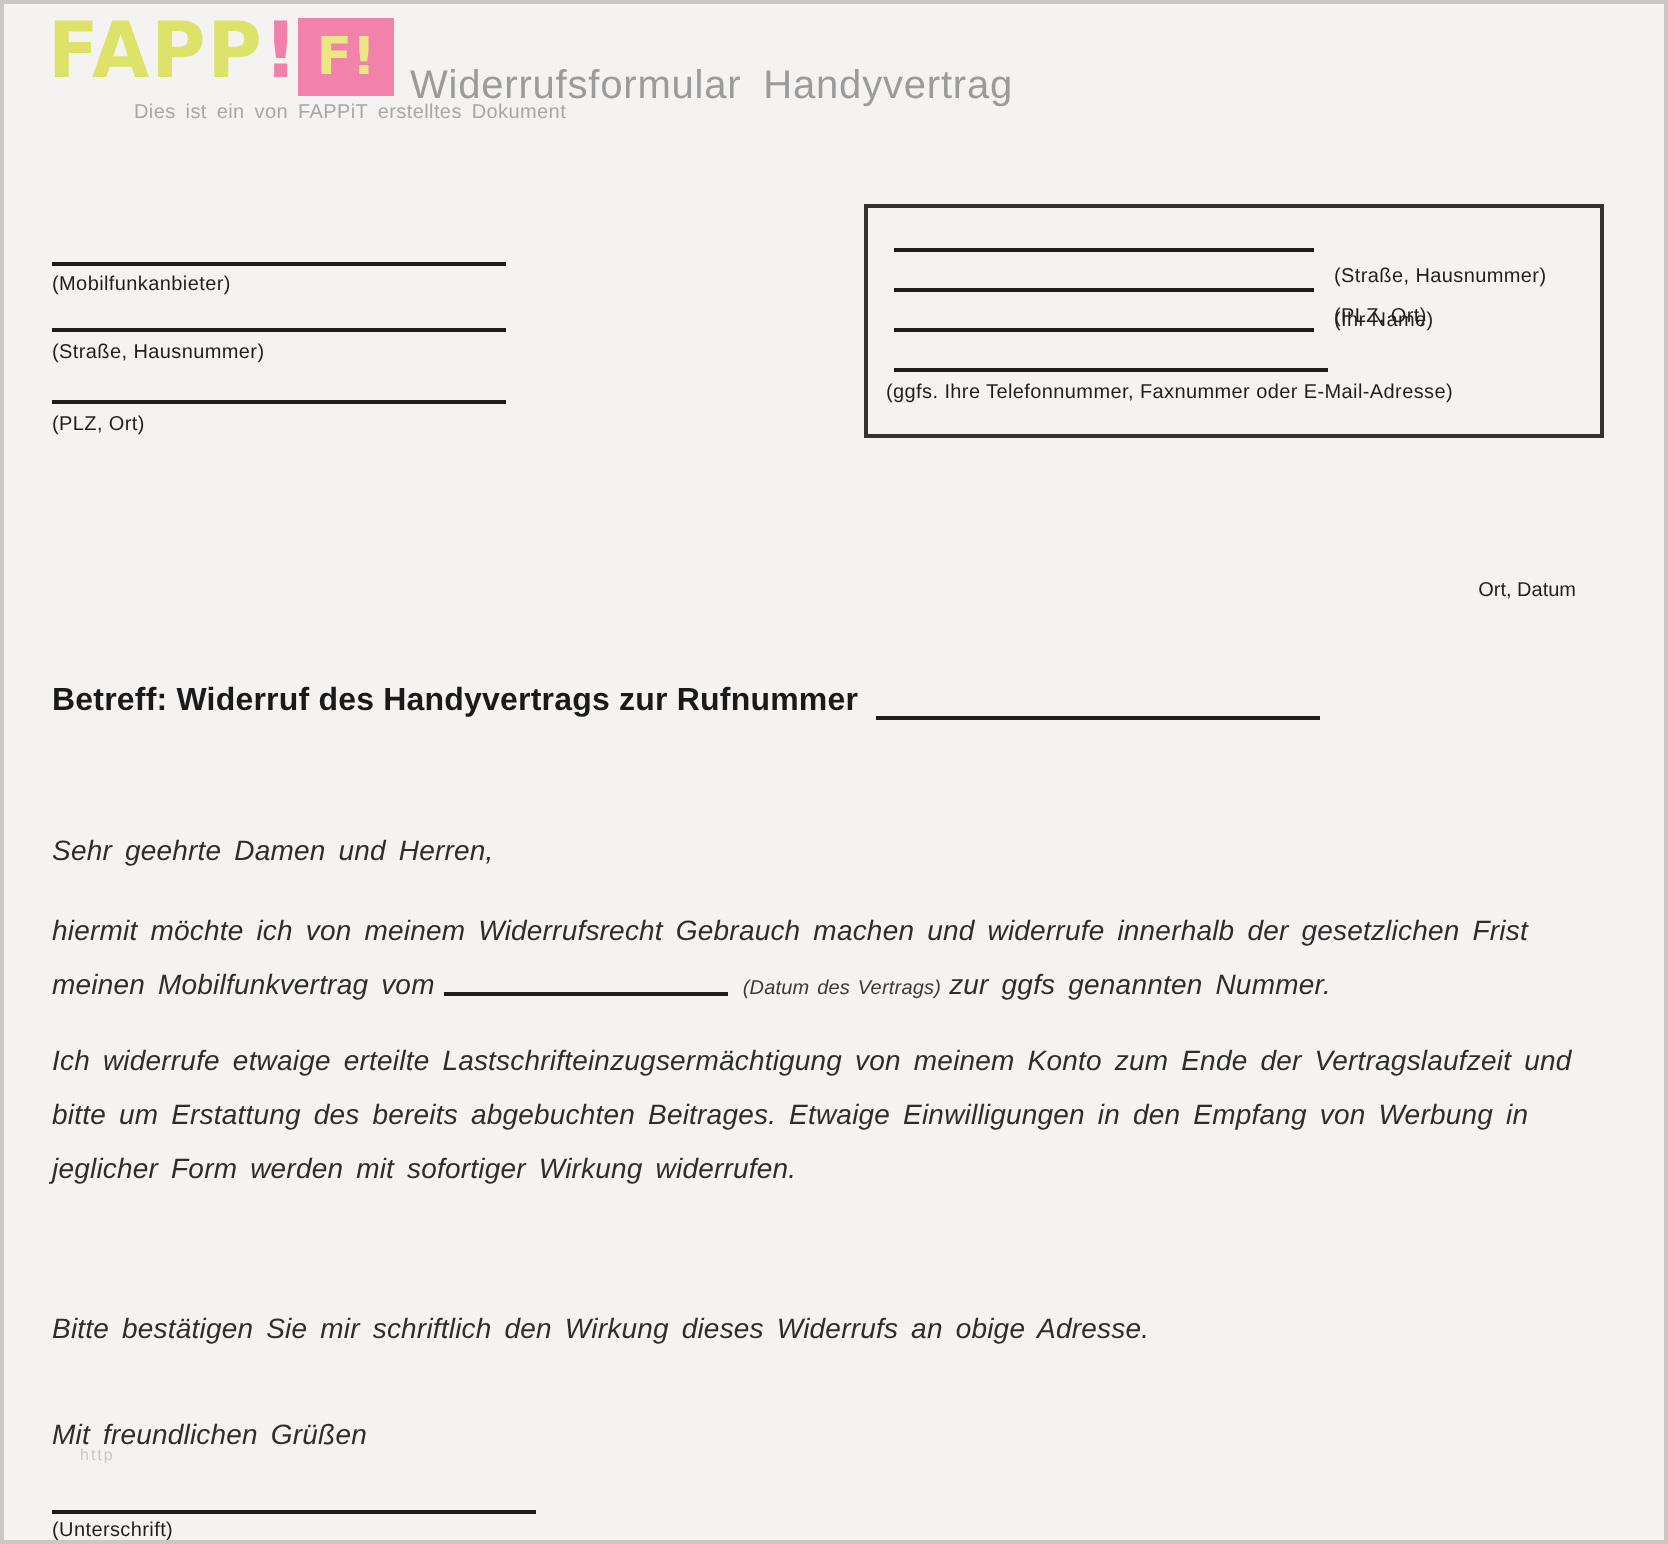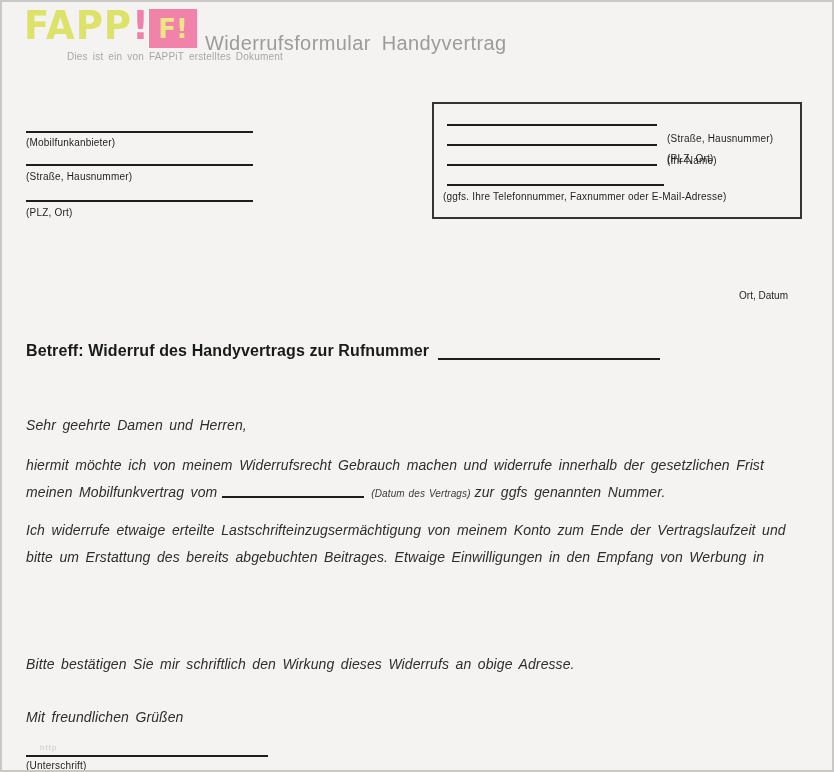--- a/index.html
+++ b/index.html
@@ -39,21 +39,21 @@
   .date-line{left:640px;top:288px;width:146px;text-align:right;font-size:10px;color:#1f1f1f;}
 
   .subject-row{left:24px;display:flex;align-items:flex-end;font-weight:bold;font-size:16px;color:#1a1a1a;letter-spacing:0.1px;}
   .subject-row .blank{height:15px;margin-left:9px;}
 
   .body-text{font-size:14px;color:#2d2d2d;word-spacing:2.5px;letter-spacing:0.1px;font-style:italic;}
   .para{left:24px;width:792px;line-height:27px;}
   .inline-blank{display:inline-block;width:142px;height:13px;border-bottom:2px solid #1d1d1d;margin:0 7px -1px 5px;}
   .hint{font-size:10px;color:#3a3a3a;word-spacing:1px;margin-right:4px;}
 
-  .faint{left:38px;top:721px;font-size:8px;color:#c9c9c4;letter-spacing:1px;margin-top:20px;}
+  .faint{left:38px;top:721px;font-size:8px;color:#c9c9c4;letter-spacing:1px;}
   .sig-line{left:24px;top:738px;width:242px;height:15px;}
   .sig-label{left:24px;top:758px;}
   .bottom-cut{left:85px;top:768px;width:747px;height:3px;background:linear-gradient(to right,#2f2f2f 0%,#3a3a3a 55%,#8f918f 100%);}
 </style>
 </head>
 <body>
 
 <div class="page">
 
   <div class="abs logo-text">
@@ -100,20 +100,21 @@
   <div class="abs body-text para" style="top:450px;">
     <div>hiermit möchte ich von meinem Widerrufsrecht Gebrauch machen und widerrufe innerhalb der gesetzlichen Frist</div>
     <div>
       <span>meinen Mobilfunkvertrag vom</span><span class="inline-blank"></span><span class="hint">(Datum des Vertrags)</span><span>zur ggfs genannten Nummer.</span>
     </div>
   </div>
 
   <div class="abs body-text para" style="top:515px;">
     <div>Ich widerrufe etwaige erteilte Lastschrifteinzugsermächtigung von meinem Konto zum Ende der Vertragslaufzeit und</div>
     <div>bitte um Erstattung des bereits abgebuchten Beitrages. Etwaige Einwilligungen in den Empfang von Werbung in</div>
+    <div>jeglicher Form werden mit sofortiger Wirkung widerrufen.</div>
   </div>
 
   <div class="abs body-text para" style="top:649px;">Bitte bestätigen Sie mir schriftlich den Wirkung dieses Widerrufs an obige Adresse.</div>
 
   <div class="abs body-text para" style="top:702px;">Mit freundlichen Grüßen</div>
   <div class="abs faint">http</div>
 
   <div class="abs blank sig-line"></div>
   <div class="abs small-label sig-label">(Unterschrift)</div>
 

